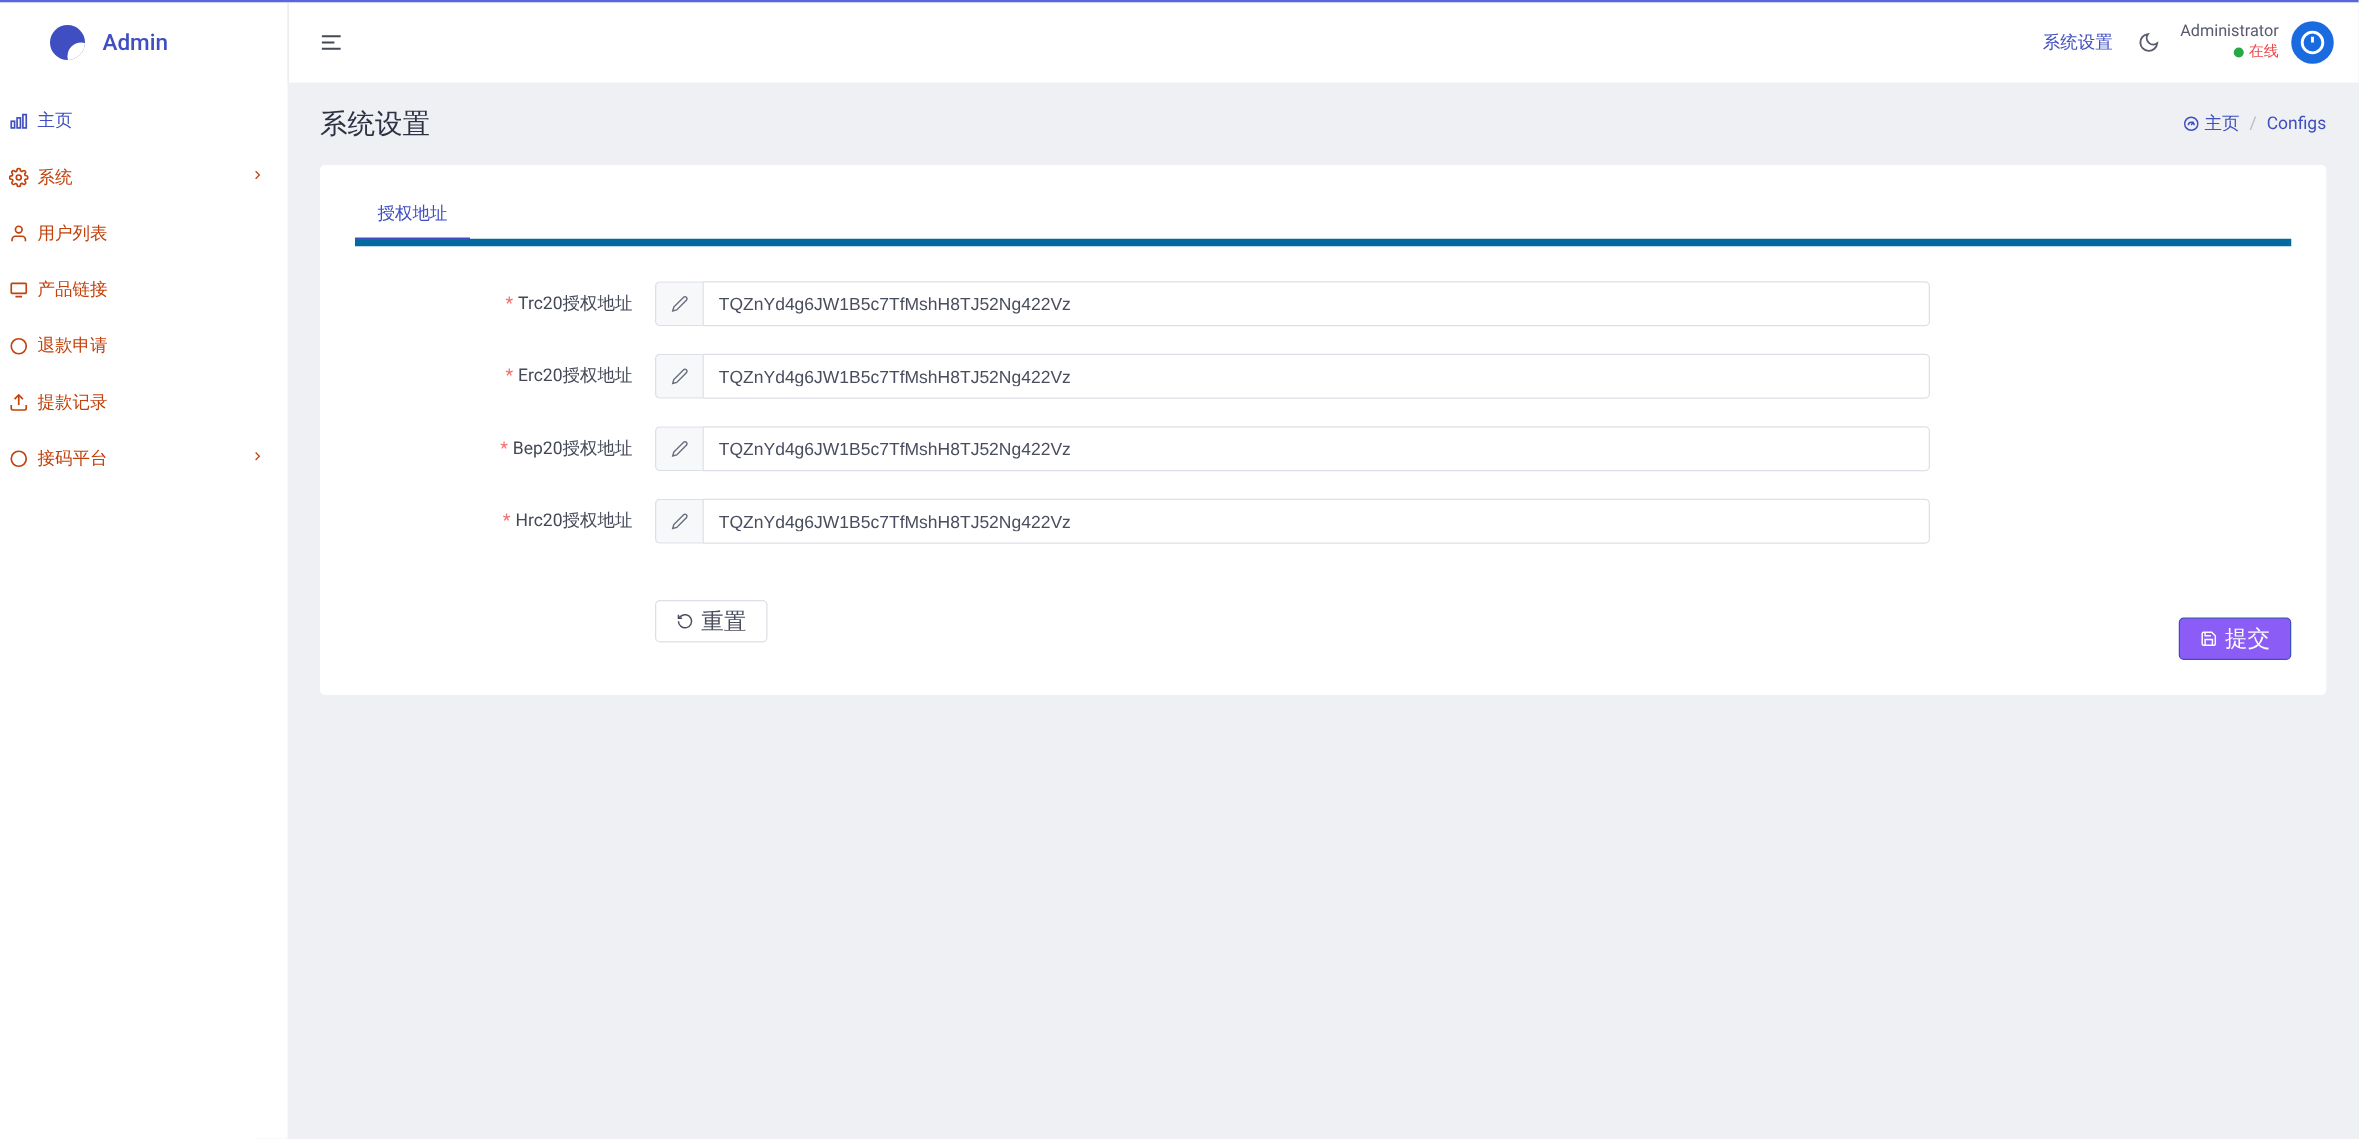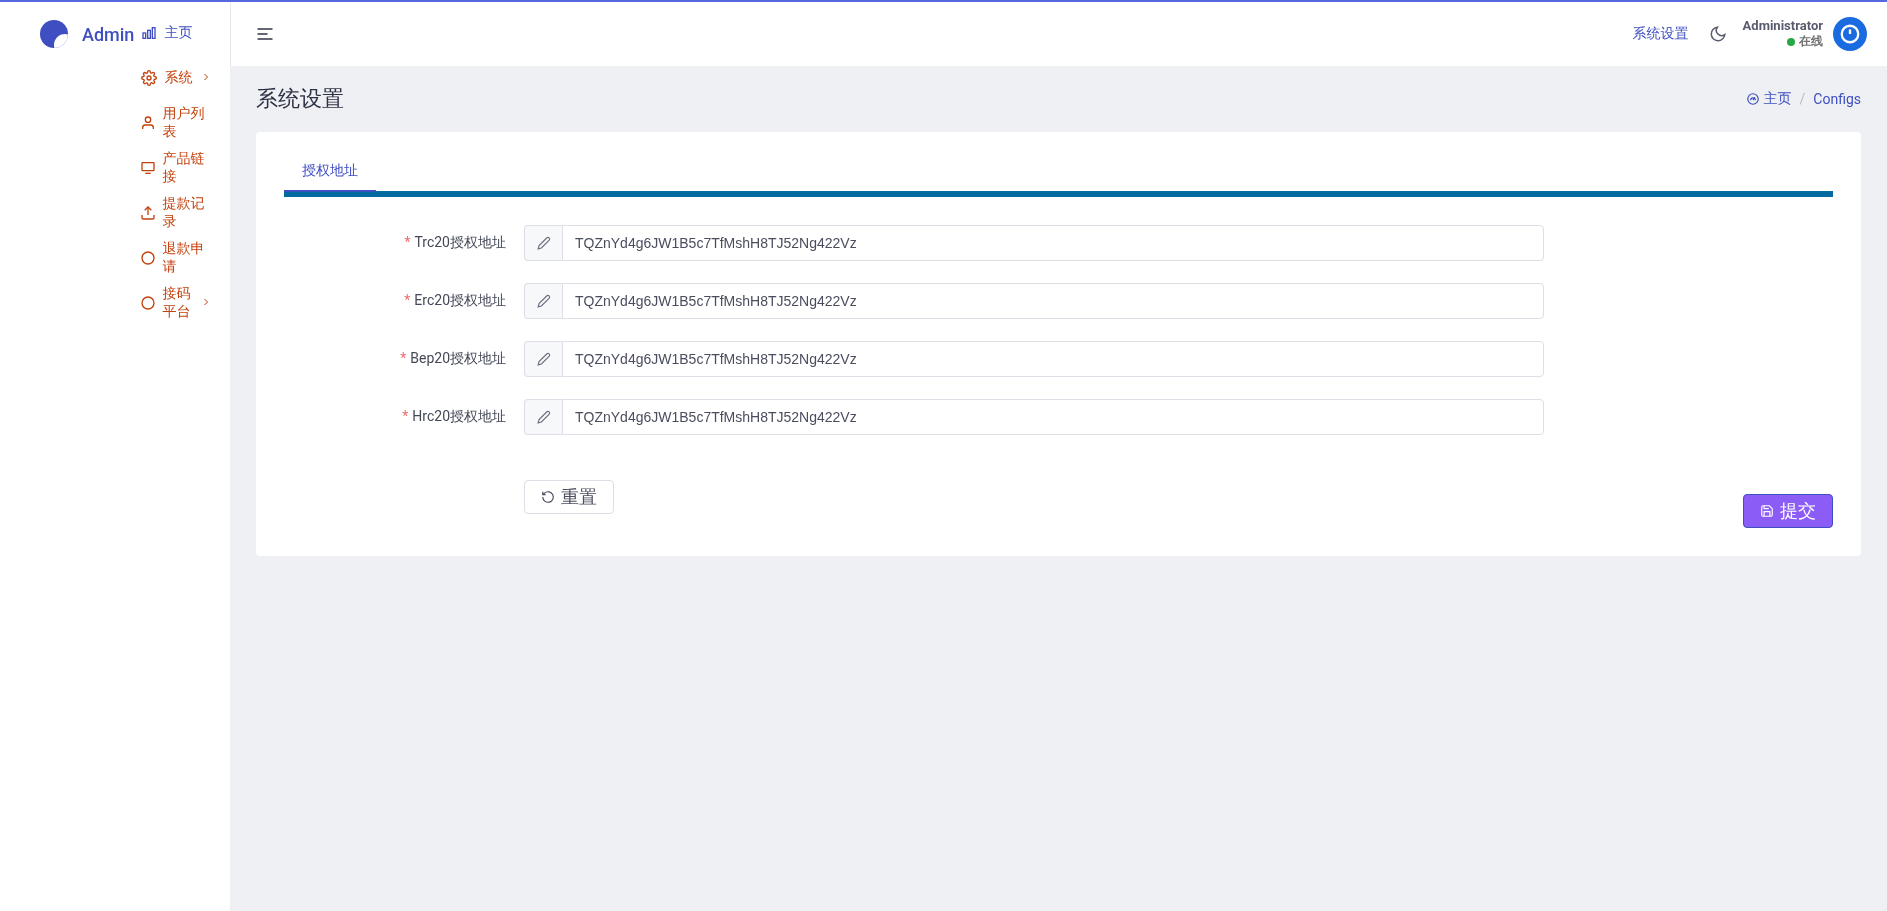--- a/index.html
+++ b/index.html
@@ -1,21 +1,21 @@
 <!DOCTYPE html>
 <html><head>
   <meta charset="utf-8">
   <style>
     * { margin: 0; padding: 0; box-sizing: border-box; }
     body { font-family: -apple-system, BlinkMacSystemFont, "Segoe UI", Roboto, "Helvetica Neue", Arial, sans-serif; font-size: 14px; color: #303133; background: #eef0f3; }
     
     .app-wrapper { display: flex; min-height: 100vh; border-top: 2px solid #5867dd; }
     
     
-    .sidebar { width: 230px; background: #fff; display: flex; flex-direction: row; }
+    .sidebar { width: 230px; background: #fff; display: flex; flex-direction: column; }
     .sidebar-logo { height: 64px; display: flex; align-items: center; padding-left: 40px; gap: 14px; }
     .sidebar-logo .logo-mark { width: 28px; height: 28px; border-radius: 50%; background: #3f4ec1; position: relative; overflow: hidden; }
     .sidebar-logo .logo-mark::after { content: ""; position: absolute; width: 22px; height: 22px; border-radius: 50%; background: #fff; right: -8px; bottom: -8px; }
     .sidebar-logo .logo-text { color: #3f4ec1; font-size: 18px; font-weight: 500; }
     .sidebar-menu { list-style: none; padding-top: 8px; }
     .sidebar-menu li { display: flex; align-items: center; height: 45px; padding: 0 18px 0 6px; cursor: pointer; color: #c2410c; font-size: 14px; position: relative; }
     .sidebar-menu li.active { color: #3f4ec1; }
     .sidebar-menu li .menu-icon { width: 18px; height: 18px; display: inline-flex; align-items: center; justify-content: center; margin-right: 6px; }
     .sidebar-menu li .menu-icon svg { width: 16px; height: 16px; }
     .sidebar-menu li .chevron { margin-left: auto; }
@@ -23,24 +23,24 @@
     
     
     .main-container { flex: 1; display: flex; flex-direction: column; min-width: 0; }
     .navbar { height: 64px; background: #fff; display: flex; align-items: center; padding: 0 20px 0 24px; border-left: 1px solid #e6e8eb; }
     .hamburger { cursor: pointer; display: inline-flex; }
     .hamburger svg { width: 20px; height: 20px; }
     .nav-right { margin-left: auto; display: flex; align-items: center; gap: 16px; }
     .nav-tab { color: #3f4ec1; font-size: 14px; padding: 0 4px; }
     .theme-toggle { display: inline-flex; cursor: pointer; color: #585b6d; }
     .theme-toggle svg { width: 18px; height: 18px; }
-    .user-block { display: flex; align-items: center; gap: 10px; font-weight: bold; }
+    .user-block { display: flex; align-items: center; gap: 10px; }
     .user-meta { text-align: right; }
     .user-name { color: #585b6d; font-size: 13px; }
-    .user-status { font-size: 12px; color: #737373; display: flex; align-items: center; justify-content: flex-end; gap: 4px; }
+    .user-status { font-size: 12px; color: #ef4444; display: flex; align-items: center; justify-content: flex-end; gap: 4px; }
     .status-dot { width: 8px; height: 8px; border-radius: 50%; background: #28a745; display: inline-block; }
     .avatar { width: 34px; height: 34px; border-radius: 50%; background: #1a6be0; display: flex; align-items: center; justify-content: center; cursor: pointer; }
     .avatar svg { width: 22px; height: 22px; stroke: #fff; }
     
     
     .page-body { padding: 18px 26px; }
     .page-header { display: flex; align-items: center; margin-bottom: 18px; }
     .page-title { font-size: 22px; font-weight: 500; color: #2d3144; }
     .breadcrumb { margin-left: auto; display: flex; align-items: center; gap: 8px; font-size: 14px; color: #3f4ec1; }
     .breadcrumb .bc-home { display: inline-flex; align-items: center; gap: 4px; cursor: pointer; }
@@ -112,34 +112,34 @@
             <svg viewBox="0 0 24 24" fill="none" stroke="currentColor" stroke-width="2">
               <rect x="3" y="4" width="18" height="12" rx="1"></rect>
               <line x1="8" y1="20" x2="16" y2="20"></line>
             </svg>
           </span>
         <span>产品链接</span>
       </li>
       <li>
         <span class="menu-icon">
             <svg viewBox="0 0 24 24" fill="none" stroke="currentColor" stroke-width="2">
+              <circle cx="12" cy="12" r="9"></circle>
+            </svg>
+          </span>
+        <span>退款申请</span>
+      </li>
+      <li>
+        <span class="menu-icon">
+            <svg viewBox="0 0 24 24" fill="none" stroke="currentColor" stroke-width="2">
               <path d="M21 15v4a2 2 0 0 1-2 2H5a2 2 0 0 1-2-2v-4"></path>
               <polyline points="17 8 12 3 7 8"></polyline>
               <line x1="12" y1="3" x2="12" y2="15"></line>
             </svg>
           </span>
         <span>提款记录</span>
-      </li>
-      <li>
-        <span class="menu-icon">
-            <svg viewBox="0 0 24 24" fill="none" stroke="currentColor" stroke-width="2">
-              <circle cx="12" cy="12" r="9"></circle>
-            </svg>
-          </span>
-        <span>退款申请</span>
       </li>
       <li>
         <span class="menu-icon">
             <svg viewBox="0 0 24 24" fill="none" stroke="currentColor" stroke-width="2">
               <circle cx="12" cy="12" r="9"></circle>
             </svg>
           </span>
         <span>接码平台</span>
         <span class="chevron"><svg viewBox="0 0 24 24" fill="none" stroke="currentColor" stroke-width="2">
               <polyline points="9 18 15 12 9 6"></polyline>

